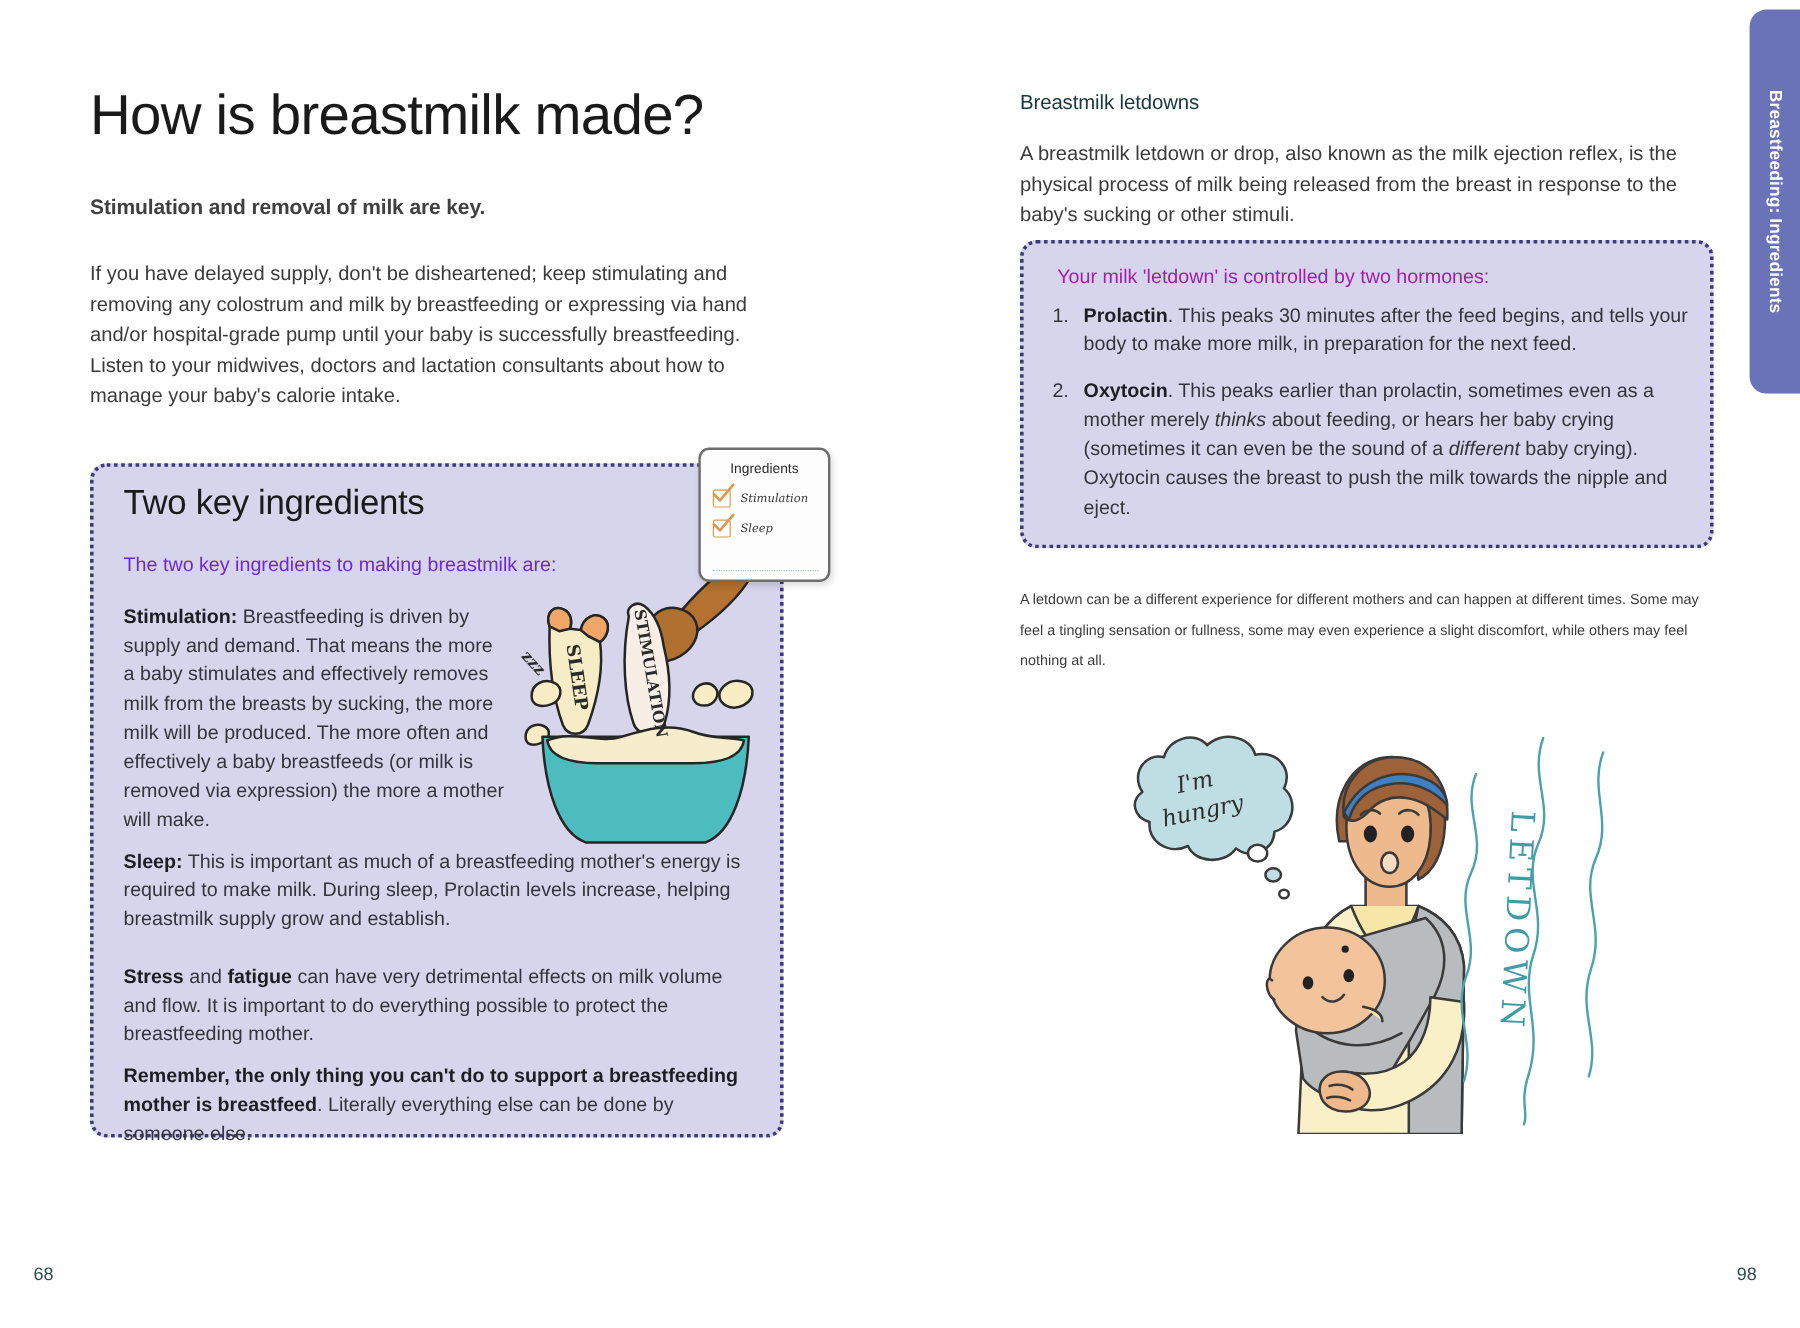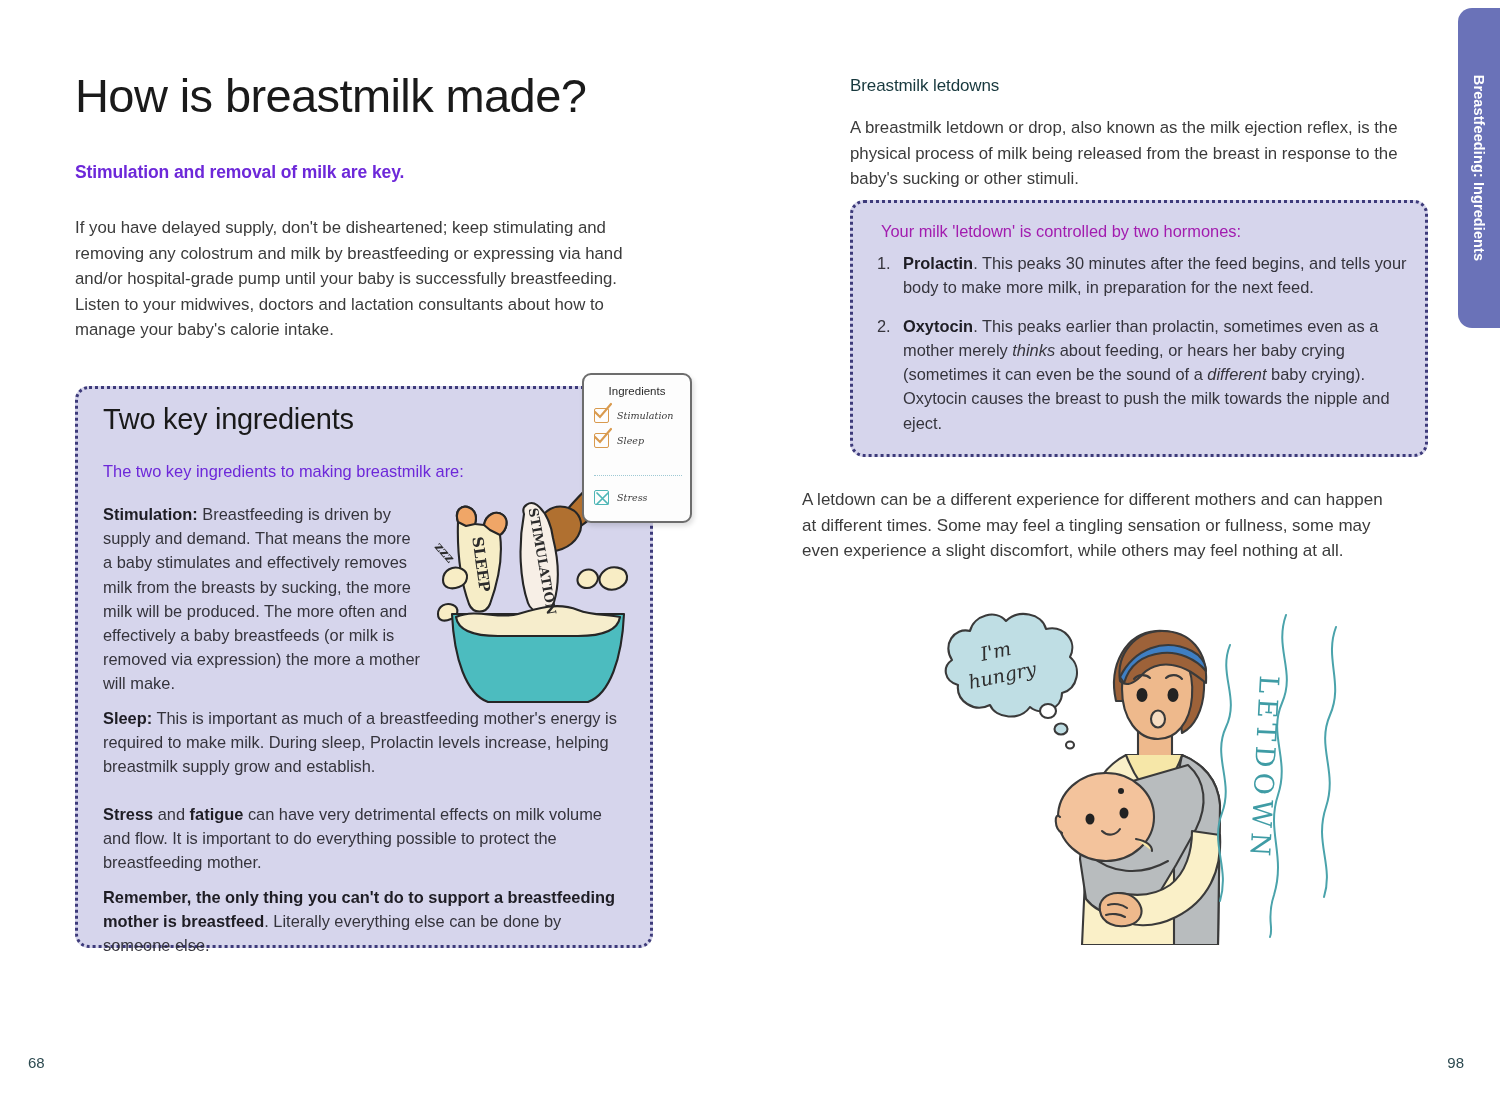--- a/index.html
+++ b/index.html
@@ -15,21 +15,21 @@
   .page-left  { position: absolute; left: 0;   top: 0; width: 750px; height: 1107px; }
   .page-right { position: absolute; left: 750px; top: 0; width: 750px; height: 1107px; }
 
   .title {
     position: absolute; left: 75px; top: 68px;
     font-size: 47px; font-weight: 400; letter-spacing: -0.6px;
     color: #1a1a1a; white-space: nowrap;
   }
   .subhead {
     position: absolute; left: 75px; top: 162px;
-    font-size: 17.5px; font-weight: 700; color: #6d28d9;
+    font-size: 17.5px; font-weight: 700; color: #404040;
     letter-spacing: -0.1px;
   }
   .body-para {
     position: absolute; left: 75px; top: 215px; width: 560px;
     font-size: 16.8px; line-height: 25.5px; color: #3b3b3b;
   }
 
   
   .callout {
     position: absolute;
@@ -77,22 +77,22 @@
   
   .rp-head {
     position: absolute; left: 850px; top: 76px;
     font-size: 17px; font-weight: 400; color: #17383d; letter-spacing: -0.1px;
   }
   .rp-para1 {
     position: absolute; left: 850px; top: 115px; width: 580px;
     font-size: 16.8px; line-height: 25.5px; color: #3b3b3b;
   }
   .rp-para2 {
-    position: absolute; left: 802px; top: 487px; width: 582px;
-    font-size: 17px; line-height: 25.5px; color: #3b3b3b;
+    position: absolute; left: 850px; top: 487px; width: 582px;
+    font-size: 12px; line-height: 25.5px; color: #3b3b3b;
   }
 
   
   .side-tab {
     position: absolute; right: 0; top: 8px; width: 42px; height: 320px;
     background: #6a72b8; border-radius: 14px 0 0 14px;
   }
   .side-tab span {
     position: absolute; left: 50%; top: 50%;
     transform: translate(-50%,-50%) rotate(90deg);
@@ -100,21 +100,21 @@
     letter-spacing: 0.1px;
   }
 
   
   .pgnum { position: absolute; bottom: 36px; font-size: 15px; color: #2d4a50; }
   .pg-left  { left: 28px; }
   .pg-right { right: 36px; }
 
   
   .ing-card {
-    position: absolute; left: 582px; top: 373px; width: 110px; height: 150px;
+    position: absolute; left: 582px; top: 373px; width: 110px; height: 112px;
     background: #fdfdfd; border: 2px solid #6d6d6d; border-radius: 9px;
     box-shadow: 2px 3px 5px rgba(0,0,0,0.13);
     overflow: hidden;
   }
   .ing-title {
     position: absolute; left: 0; right: 0; top: 10px;
     text-align: center; font-size: 11.5px; color: #2b2b2b;
   }
   .ing-row { position: absolute; left: 10px; display: flex; align-items: center; }
   .ing-row .box {

